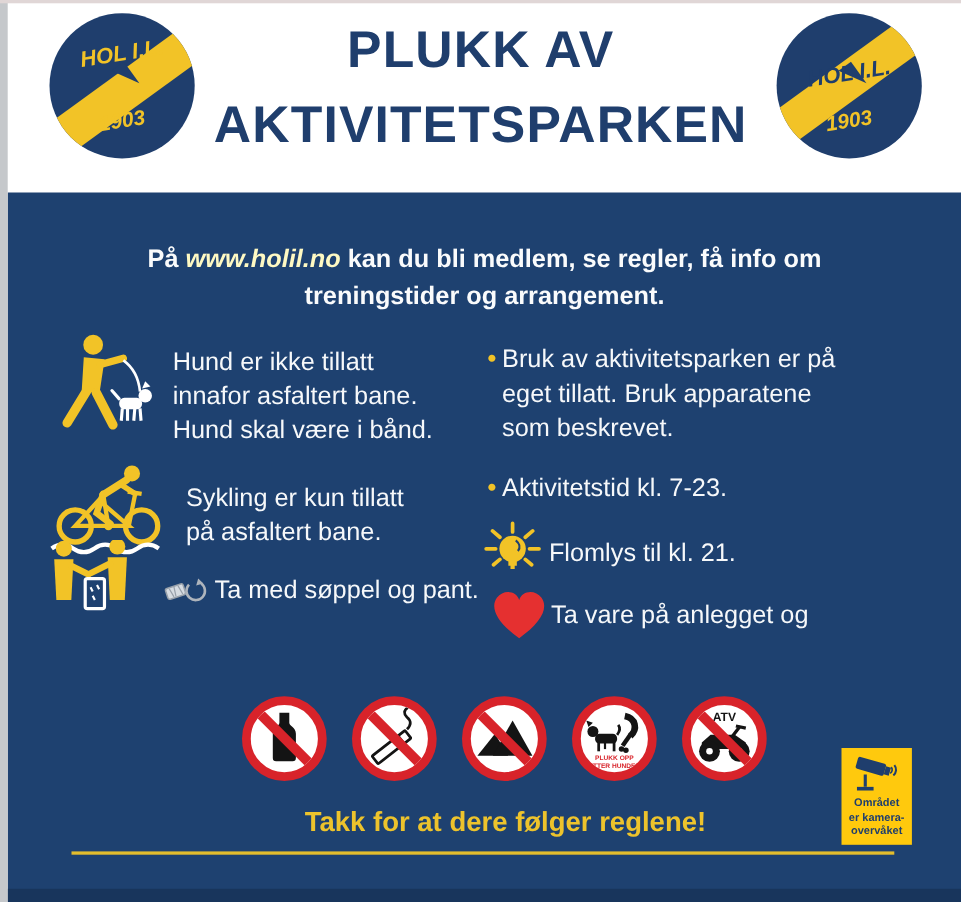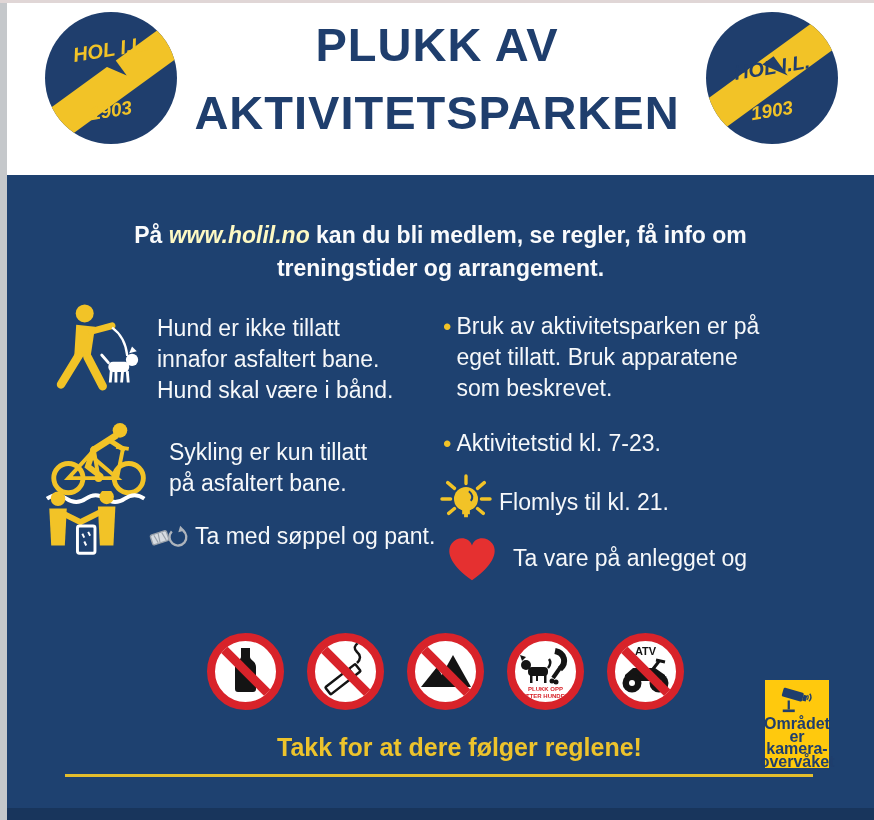--- a/index.html
+++ b/index.html
@@ -48,31 +48,31 @@
   .rule-litter .can { margin-left:6px; margin-top:22px; }
 
   .bullet { position:absolute; left:436px; display:flex; color:#f6f8fa; font-size:23px; line-height:31px; }
   .bullet .dot { color:#f2c327; margin-right:5px; font-size:24px; }
   .bullet-1 { top:136px; }
   .bullet-2 { top:253px; }
 
   .rule-flood { left:432px; top:298px; }
   .rule-flood .txt { margin-left:6px; padding-top:9px; }
   .rule-heart { left:436px; top:354px; }
-  .rule-heart .txt { margin-left:12px; padding-top:2px; }
-
-  
-  .signs { position:absolute; top:458px; left:200px; display:flex; gap:23px; }
+  .rule-heart .txt { margin-left:0; padding-top:2px; }
+
+  
+  .signs { position:absolute; top:458px; left:213px; display:flex; gap:23px; }
   .sign { position:relative; width:77px; height:77px; border-radius:50%; background:#ffffff; border:8px solid #d8232a; overflow:hidden; }
   .sign svg { position:absolute; left:0; top:0; }
   .sign .bar { position:absolute; left:-15px; top:26px; width:92px; height:9px; background:#d8232a; transform:rotate(45deg); }
 
   
   .badge { position:absolute; left:758px; top:505px; width:64px; height:88px; background:#ffc90d; display:flex; flex-direction:column; align-items:center; padding-top:7px; }
-  .badge .btxt { color:#1f3e6d; font-weight:bold; font-size:16px; line-height:12.5px; text-align:center; margin-top:4px; }
+  .badge .btxt { color:#1f3e6d; font-weight:bold; font-size:10px; line-height:12.5px; text-align:center; margin-top:4px; }
 
   
   .thanks { position:absolute; top:558px; width:100%; text-align:center; color:#edc32c; font-weight:bold; font-size:25px;padding-left:38px; }
   .rule-line { position:absolute; top:599px; left:58px; width:748px; height:3px; background:#e3bd2d; }
 </style>
 </head>
 <body>
 
 <div class="edge-left"></div>
 <div class="edge-top"></div>

